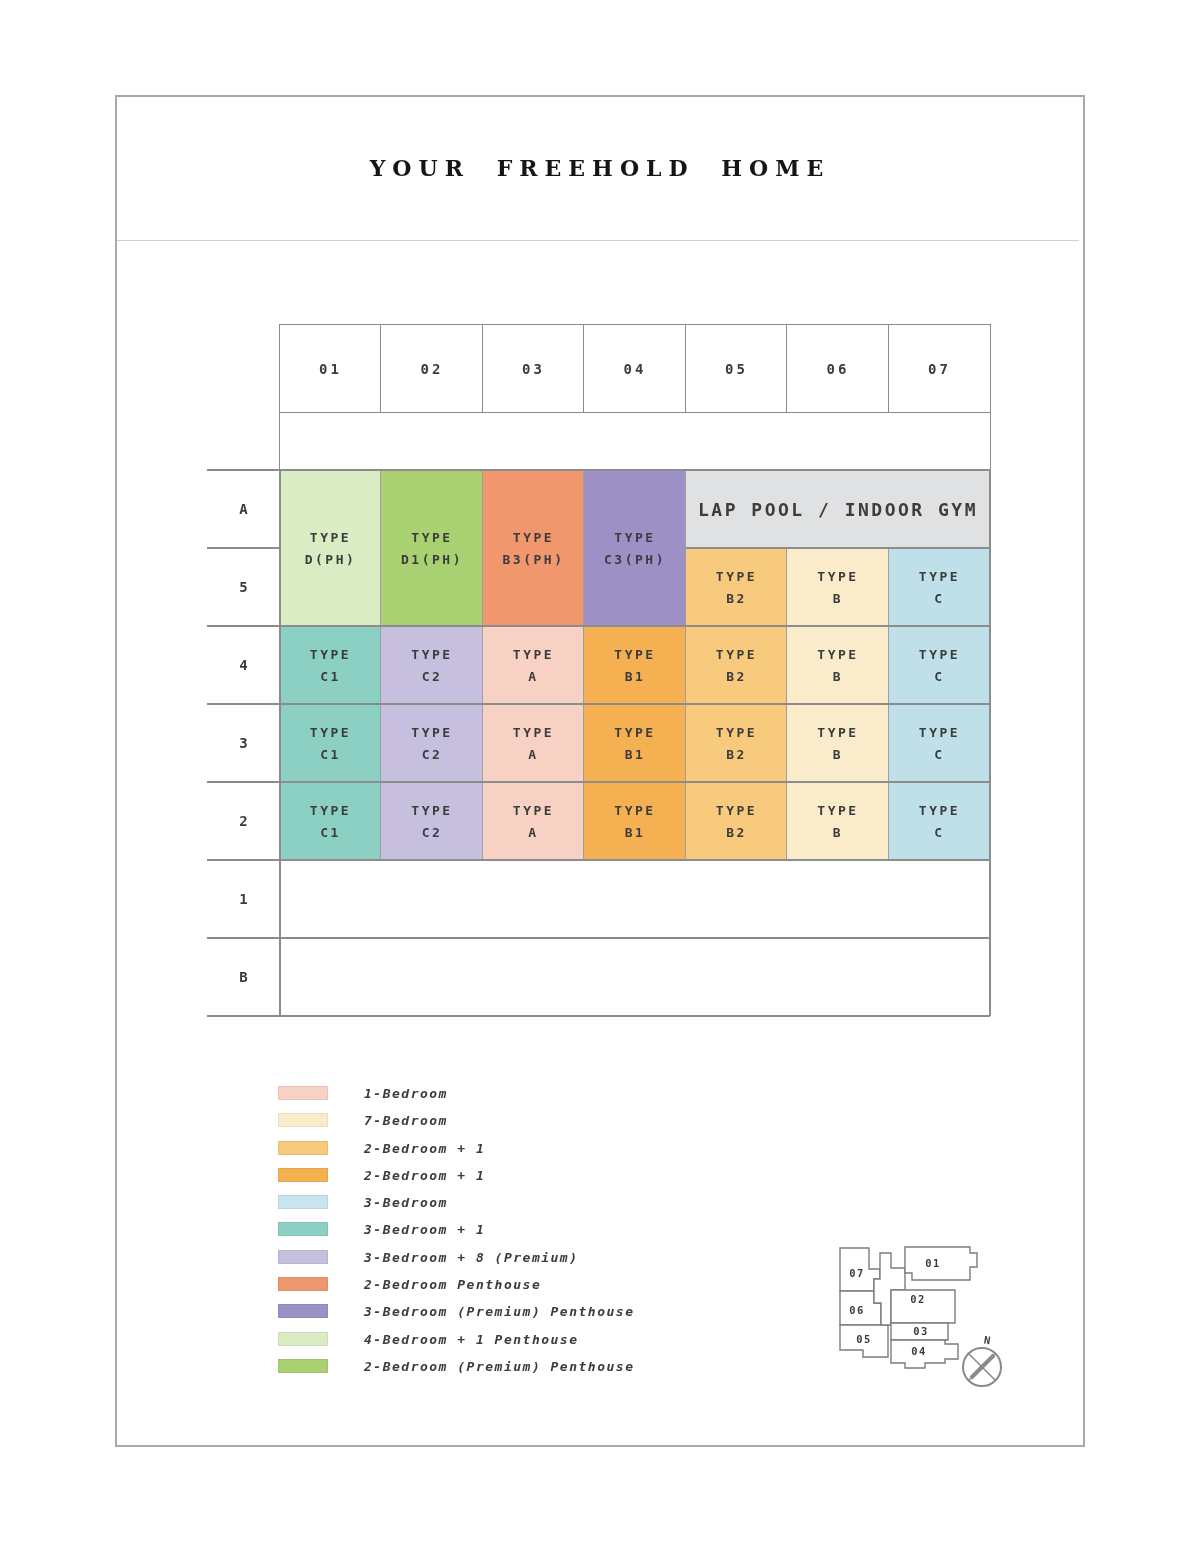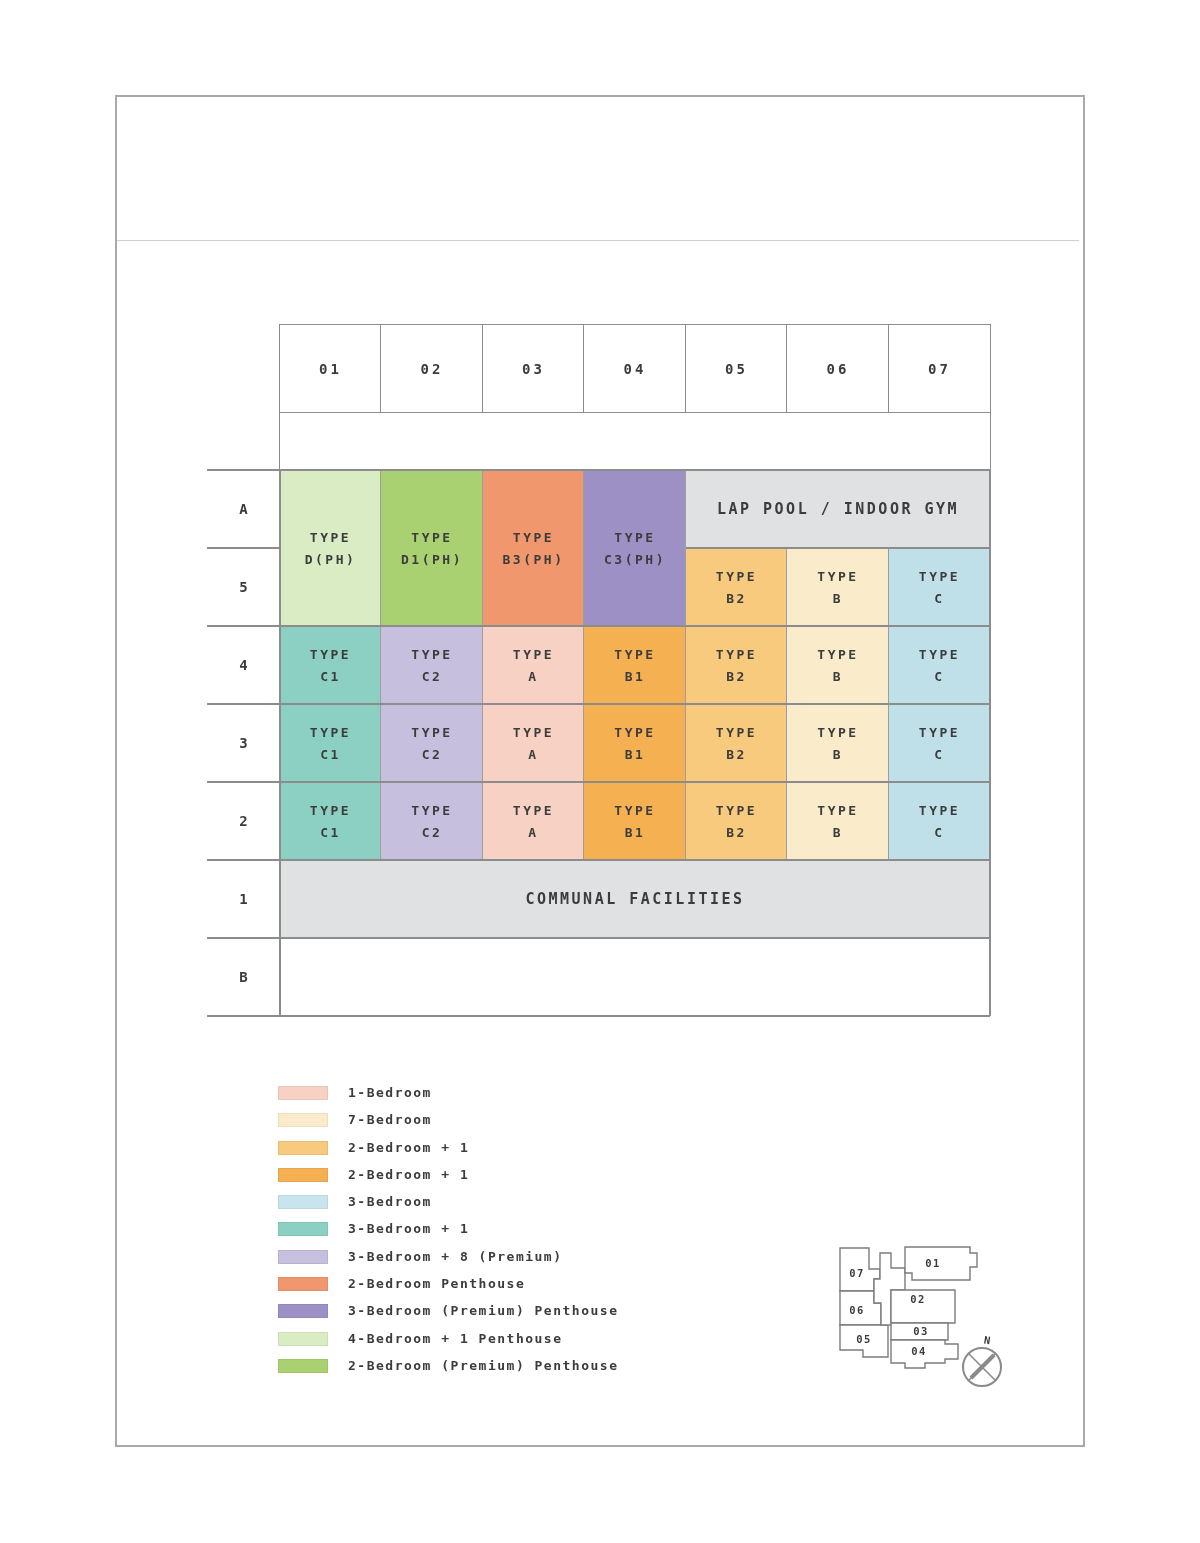--- a/index.html
+++ b/index.html
@@ -13,41 +13,42 @@
 
   .hcell{position:absolute;background:#ffffff;box-shadow:0 0 0 1px #8c8c8c;
          display:flex;align-items:center;justify-content:center;
          font-size:14px;font-weight:bold;letter-spacing:3px;}
   .spacer{position:absolute;background:#ffffff;box-shadow:0 0 0 1px #8c8c8c;}
   .cell{position:absolute;box-shadow:0 0 0 1px #9e9e9e;
         display:flex;flex-direction:column;align-items:center;justify-content:center;gap:9px;
         font-size:13px;font-weight:bold;letter-spacing:2.5px;line-height:1;}
   .wcell{position:absolute;box-shadow:0 0 0 1px #9e9e9e;
          display:flex;align-items:center;justify-content:center;
-         font-size:15px;font-weight:bold;letter-spacing:2.5px;text-align:right;}
+         font-size:18px;font-weight:bold;letter-spacing:2.5px;text-align:right;}
   .rowlabel{position:absolute;width:73px;text-align:center;font-size:14px;font-weight:bold;line-height:18px;}
   .hline{position:absolute;height:2px;background:#8c8c8c;z-index:6;}
   .vline{position:absolute;width:2px;background:#8c8c8c;z-index:6;}
 
   #legend{position:absolute;left:278px;top:1086px;display:flex;flex-direction:column;gap:13.3px;}
-  .lrow{display:flex;align-items:flex-end;gap:20px;height:14px;}
+  .lrow{display:flex;align-items:flex-start;gap:36px;height:14px;font-style:italic;}
   .lswatch{width:50px;height:14px;flex:0 0 auto;box-shadow:inset 0 0 0 1px rgba(0,0,0,0.06);}
   .llabel{font-size:13px;font-weight:bold;letter-spacing:1.5px;white-space:nowrap;}
 
   #siteplan{position:absolute;left:830px;top:1240px;}
   #siteplan path{fill:#ffffff;stroke:#7c7c7c;stroke-width:1.4;stroke-linejoin:miter;}
   #siteplan text{font-family:"DejaVu Sans Mono","Liberation Mono",monospace;
                  font-size:10.5px;font-weight:bold;fill:#3c3c3c;letter-spacing:1.5px;text-anchor:middle;}
   #siteplan .compass-part{fill:none;stroke:#8a8a8a;}
 </style>
 </head>
 <body>
 
 <div id="page">
   <div class="frame"></div>
+  <div class="title">YOUR FREEHOLD HOME</div>
   <div class="divider"></div>
 
   <div id="legend">
       <div class="lrow">
         <div class="lswatch" style="background: rgb(247, 210, 196);"></div>
         <span class="llabel">1-Bedroom</span>
       </div>
       <div class="lrow">
         <div class="lswatch" style="background: rgb(250, 236, 202);"></div>
         <span class="llabel">7-Bedroom</span>
@@ -232,21 +233,20 @@
     </div>
     <div class="cell" style="left: 787px; top: 782px; width: 102px; height: 78px; background: rgb(250, 236, 202);">
       <span>TYPE</span>
       <span>B</span>
     </div>
     <div class="cell" style="left: 889px; top: 782px; width: 101px; height: 78px; background: rgb(191, 223, 233);">
       <span>TYPE</span>
       <span>C</span>
     </div>
     <div class="wcell" style="left: 686px; top: 470px; width: 304px; height: 78px; background: rgb(223, 225, 227);">LAP POOL / INDOOR GYM</div>
-    <div class="wcell" style="left: 280px; top: 860px; width: 710px; height: 78px; background: rgb(223, 225, 227);">COMMUNAL FACILITIES</div>
     <div class="rowlabel" style="left: 207px; top: 500px;">A</div>
     <div class="rowlabel" style="left: 207px; top: 578px;">5</div>
     <div class="rowlabel" style="left: 207px; top: 656px;">4</div>
     <div class="rowlabel" style="left: 207px; top: 734px;">3</div>
     <div class="rowlabel" style="left: 207px; top: 812px;">2</div>
     <div class="rowlabel" style="left: 207px; top: 890px;">1</div>
     <div class="rowlabel" style="left: 207px; top: 968px;">B</div>
     <div class="hline" style="left: 207px; top: 469px; width: 783px;"></div>
     <div class="hline" style="left: 207px; top: 547px; width: 73px;"></div>
     <div class="hline" style="left: 686px; top: 547px; width: 304px;"></div>

